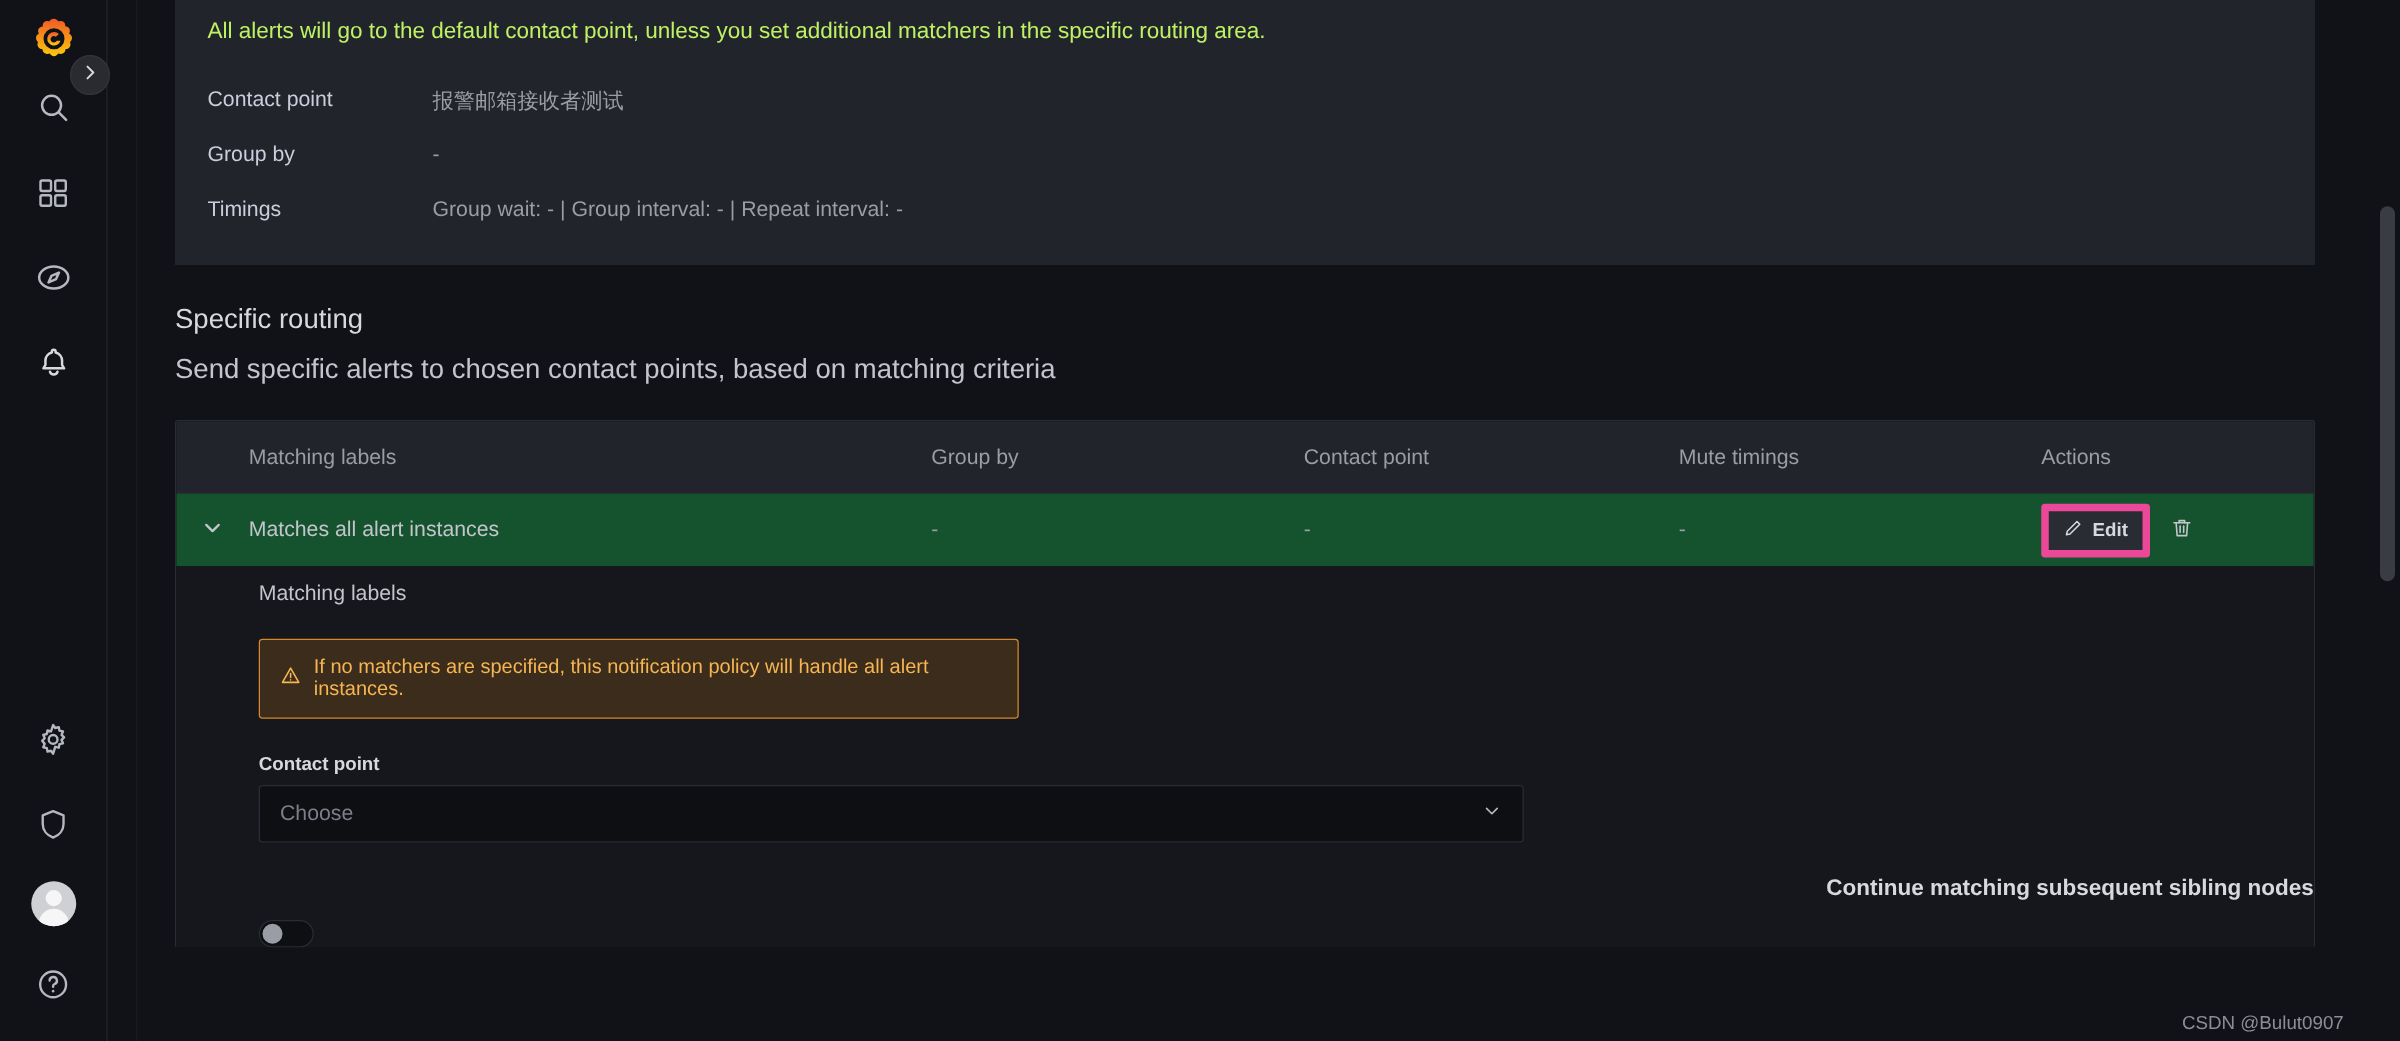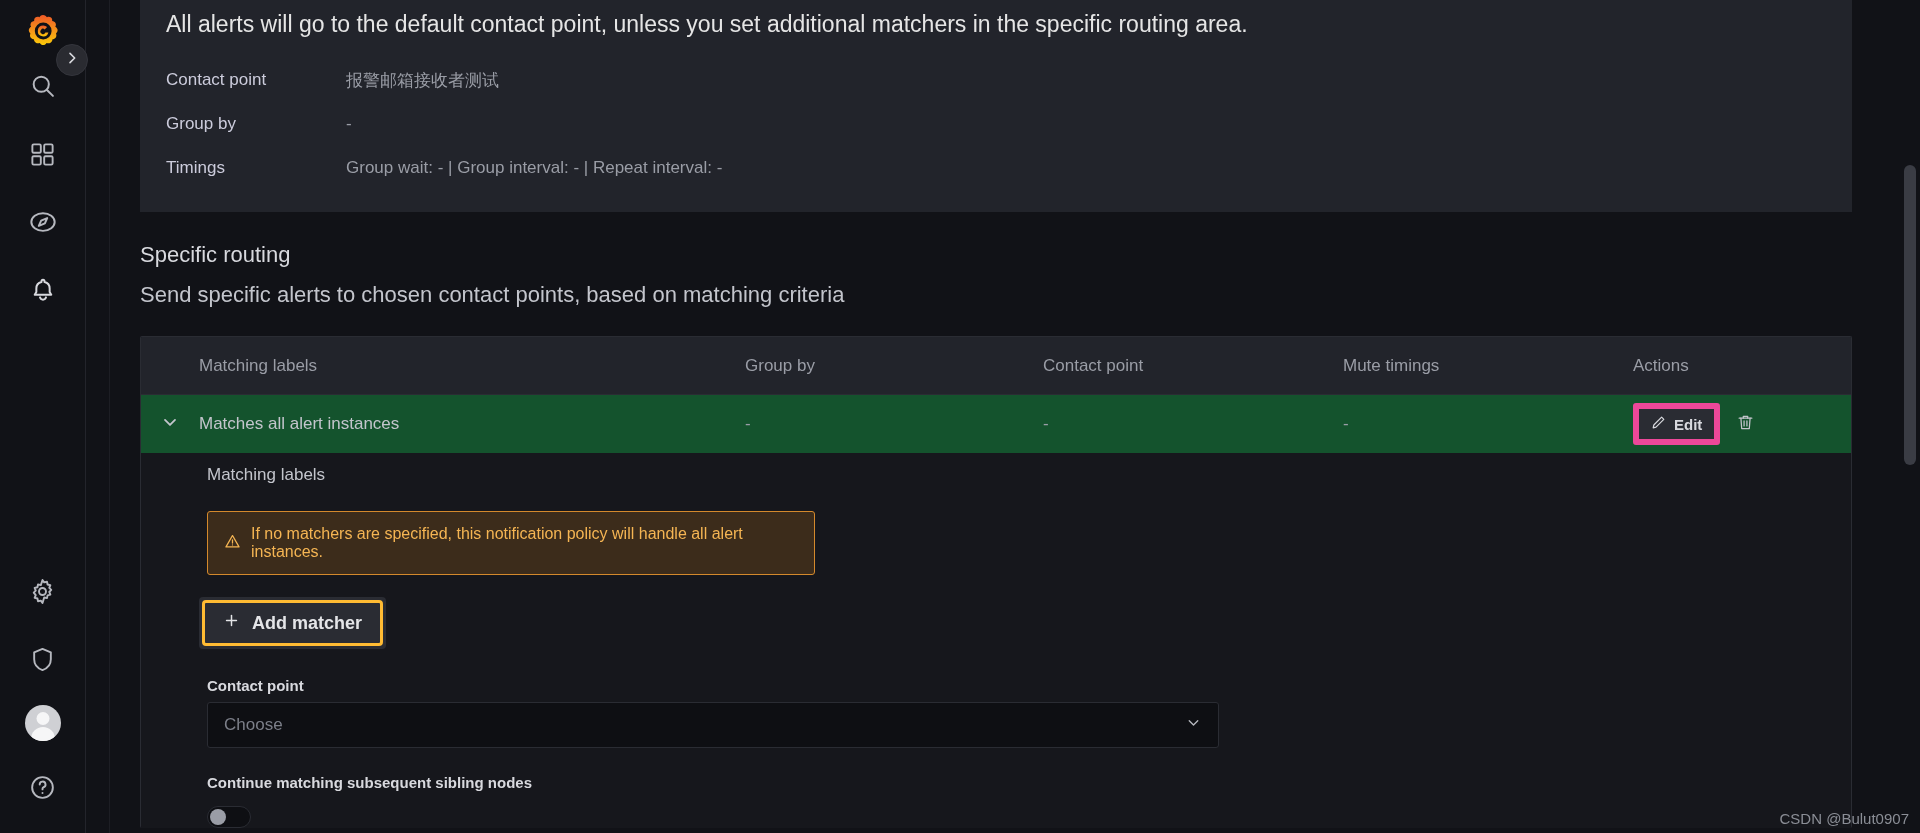--- a/index.html
+++ b/index.html
@@ -66,21 +66,21 @@
     background: #111217; overflow: hidden;
   }
 
   .default-panel {
     background: #22242b;
     margin: 0 30px 0 30px;
     padding: 12px 0 22px 0;
     max-width: 1712px;
   }
   .panel-lead {
-    color: #e5e5e5; font-size: 23px; line-height: 24px;
+    color: #bef264; font-size: 18px; line-height: 24px;
     padding: 0 26px 22px 26px;
   }
   .kv-row { display: flex; align-items: center; padding: 0 26px; height: 44px; }
   .kv-key { color: #ccccdc; font-size: 17px; width: 180px; flex: 0 0 180px; }
   .kv-val { color: #9a9da6; font-size: 17px; }
 
   .section { padding: 30px 30px 0 30px; }
   .section-title { color: #d8d9de; font-size: 22px; font-weight: 400; }
   .section-sub { color: #c3c5cc; font-size: 22px; margin-top: 14px; }
 
@@ -148,43 +148,43 @@
   .field-label { color:#d8d9de; font-size:15px; font-weight:600;
                  margin: 28px 0 8px 8px; }
   .select-box {
     margin-left: 8px; width: 1012px; height: 46px;
     background: #0e0f13; border: 1px solid #2a2c33; border-radius: 3px;
     display:flex; align-items:center; justify-content:space-between;
     padding: 0 16px; color:#7c7f89; font-size:17px; cursor:pointer;
   }
   .select-box .chev { color:#b6b8bf; }
 
-  .toggle-label { color:#d8d9de; font-size:15px; font-weight:600;
-                  margin: 26px 0 15px 8px; }
+  .toggle-label { color:#d8d9de; font-size:18px; font-weight:600;
+                  margin: 26px 0 15px 8px; text-align: right; }
   .toggle {
     margin-left: 8px; width: 44px; height: 22px; border-radius: 11px;
     background: #0e0f13; border: 1px solid #2a2c33;
     display:flex; align-items:center; padding: 0 2px; cursor:pointer;
   }
   .toggle .knob { width: 16px; height: 16px; border-radius:50%; background:#9a9da6; }
 
   
   .scrollbar {
     position: absolute; right: 4px; top: 165px;
     width: 12px; height: 300px; border-radius: 6px;
     background: #3a3c44; z-index: 20;
   }
   .scroll-track {
     position:absolute; right: 0; top: 0; width: 20px; height: 833px;
     background: #111217; z-index: 10;
   }
 
   
   .watermark {
-    position: absolute; right: 11px; bottom: 6px;
+    position: absolute; right: 45px; bottom: 6px;
     color: #8b8e96; font-size: 15px; z-index: 40;
     font-family: "Liberation Sans", sans-serif;
   }
 </style>
 </head>
 <body>
 
 <div id="app">
 
   <nav class="sidebar">
@@ -361,31 +361,20 @@
           <span>
             <svg width="17" height="17" viewBox="0 0 24 24" fill="none" stroke="currentColor" stroke-width="1.8" stroke-linecap="round" stroke-linejoin="round">
               <path d="M12 3.6l9.2 16H2.8z"></path>
               <line x1="12" y1="9.6" x2="12" y2="14.2"></line>
               <circle cx="12" cy="16.8" r="0.85" fill="currentColor" stroke="none"></circle>
             </svg>
           </span>
           <span>If no matchers are specified, this notification policy will handle all alert instances.</span>
         </div>
 
-        <div class="addmatcher-shell">
-          <button class="addmatcher-btn">
-            <span>
-              <svg width="17" height="17" viewBox="0 0 24 24" fill="none" stroke="currentColor" stroke-width="2.1" stroke-linecap="round">
-                <line x1="12" y1="5" x2="12" y2="19"></line>
-                  <line x1="5" y1="12" x2="19" y2="12"></line>
-              </svg>
-            </span>
-            <span>Add matcher</span>
-          </button>
-        </div>
 
         <div class="field-label">Contact point</div>
 
         <div class="select-box">
           <span>Choose</span>
           <span class="chev">
             <svg width="17" height="17" viewBox="0 0 24 24" fill="none" stroke="currentColor" stroke-width="1.9" stroke-linecap="round" stroke-linejoin="round">
               <polyline points="6 9.5 12 15.5 18 9.5"></polyline>
             </svg>
           </span>

